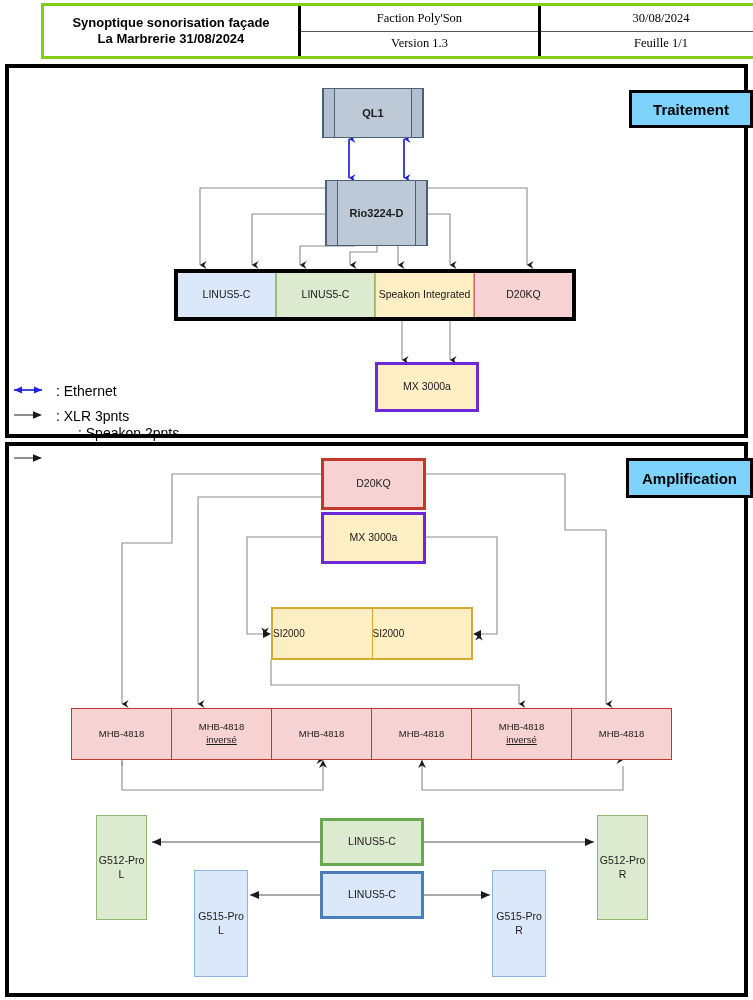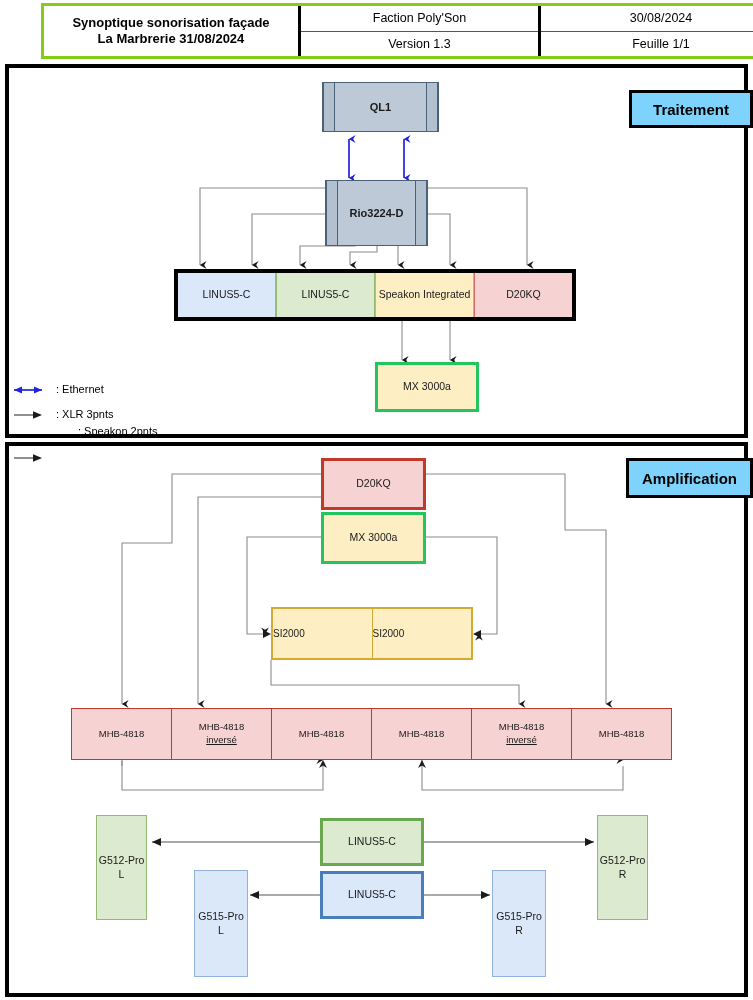--- a/index.html
+++ b/index.html
@@ -30,21 +30,21 @@
     font-size: 12.5px; color: #000;
     line-height: 1.25;
   }
   #tb-left {
     width: 258px; height: 100%;
     border-right: 3px solid #000;
     font-weight: bold; font-size: 13px;
   }
   #tb-mid, #tb-right {
     width: 241px; height: 100%;
-    display: flex; flex-direction: column;
+    display: flex; flex-direction: column; font-family: Liberation Serif, serif;
   }
   #tb-mid { border-right: 3px solid #000; }
   .tb-sub {
     flex: 1; display: flex; align-items: center; justify-content: center;
     font-size: 12.5px;
   }
   .tb-sub.top { border-bottom: 1.5px solid #555; }
 
   
   .section-frame {
@@ -90,21 +90,21 @@
     background: #b3c0cf;
   }
   .rack-dev::before { left: 0; }
   .rack-dev::after  { right: 0; }
 
   .blue-box   { background: #dae8fa; border: 1.4px solid #8fb3dd; }
   .green-box  { background: #dcead0; border: 1.4px solid #93b870; }
   .yellow-box { background: #fdeec4; border: 1.4px solid #d9b740; }
   .red-box    { background: #f6d2d2; border: 1.4px solid #cf6b6b; }
 
-  .thick-gold  { border: 3px solid #22c55e; }
+  .thick-gold  { border: 3px solid #6d28d9; }
   .thick-red   { border: 3px solid #c0392b; }
   .thick-green { border: 3px solid #6aa84f; }
   .thick-blue  { border: 3px solid #4a7ebb; }
 
   
   #rack-row {
     position: absolute;
     left: 174px; top: 269px; width: 402px; height: 52px;
     border: 4px solid #000; background: #fff;
     display: flex; z-index: 10;
@@ -143,21 +143,21 @@
     border-right: 1.5px solid #d6a933;
     display: flex; align-items: center; justify-content: flex-start;
     font-size: 10px; color: #1a1a1a;
   }
   #si-pair .si-cell:last-child { border-right: none; }
 
   
   .legend-row {
     position: absolute;
     display: flex; align-items: center;
-    font-size: 11px; color: #000; z-index: 20;
+    font-size: 14px; color: #000; z-index: 20;
   }
   .legend-glyph { width: 40px; height: 12px; position: relative; margin-right: 2px; }
   .legend-text { white-space: nowrap; }
 
   
   #wires {
     position: absolute; left: 0; top: 0;
     width: 753px; height: 1000px;
     pointer-events: none; z-index: 5;
   }
@@ -275,21 +275,21 @@
       <path d="M42,415 L33,411.2 L33,418.8 Z" fill="#1a1a1a"></path>
 
       <line x1="14" y1="458" x2="40" y2="458" stroke="#333" stroke-width="1.1"></line>
       <path d="M42,458 L33,454.2 L33,461.8 Z" fill="#1a1a1a"></path>
     </g>
   </svg>
 
   <div class="section-tag" id="tag-traitement">Traitement</div>
   <div class="section-tag" id="tag-amplification">Amplification</div>
 
-  <div class="node rack-dev" id="node-ql1" style="left:322px; top:82px; width:117px; height:50px;">
+  <div class="node rack-dev" id="node-ql1" style="left:322px; top:88px; width:102px; height:50px;">
     <span>QL1</span>
   </div>
 
   <div class="node rack-dev" id="node-rio" style="left:325px; top:180px; width:103px; height:66px;">
     <span>Rio3224-D</span>
   </div>
 
   <div id="rack-row">
     <div class="node blue-box" style="flex:1.02; border-left:none;">
       <span>LINUS5-C</span>

